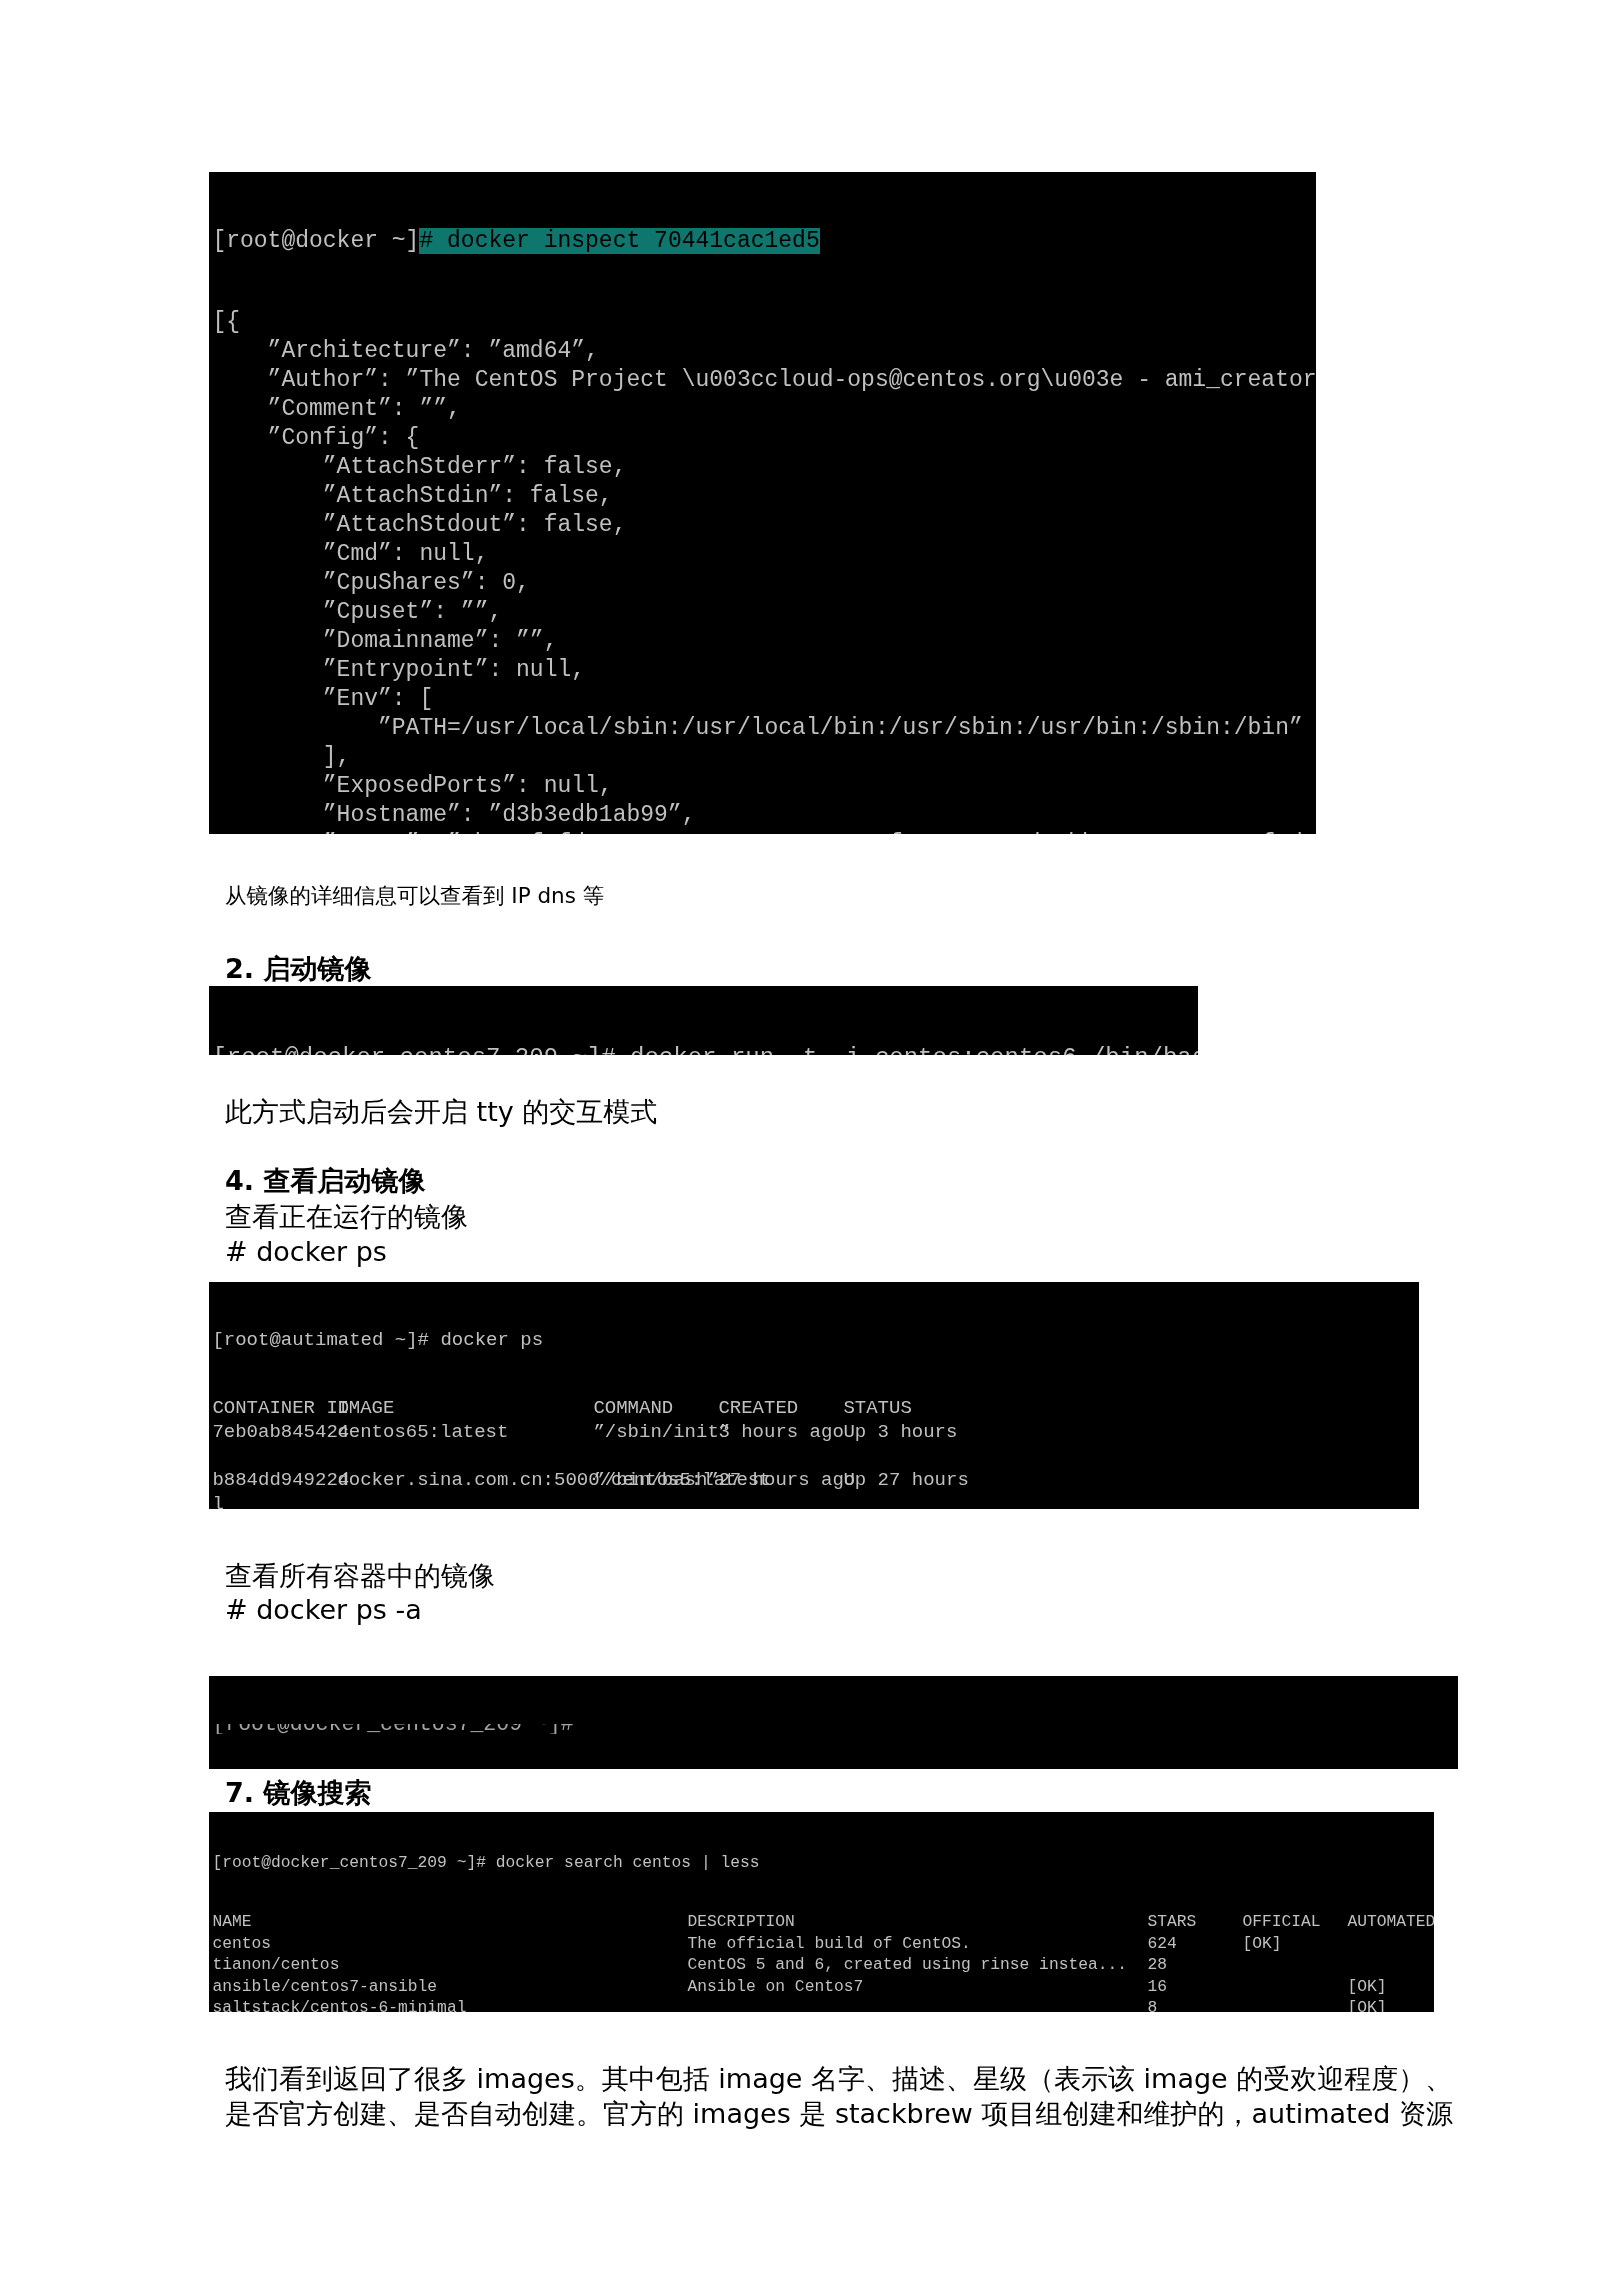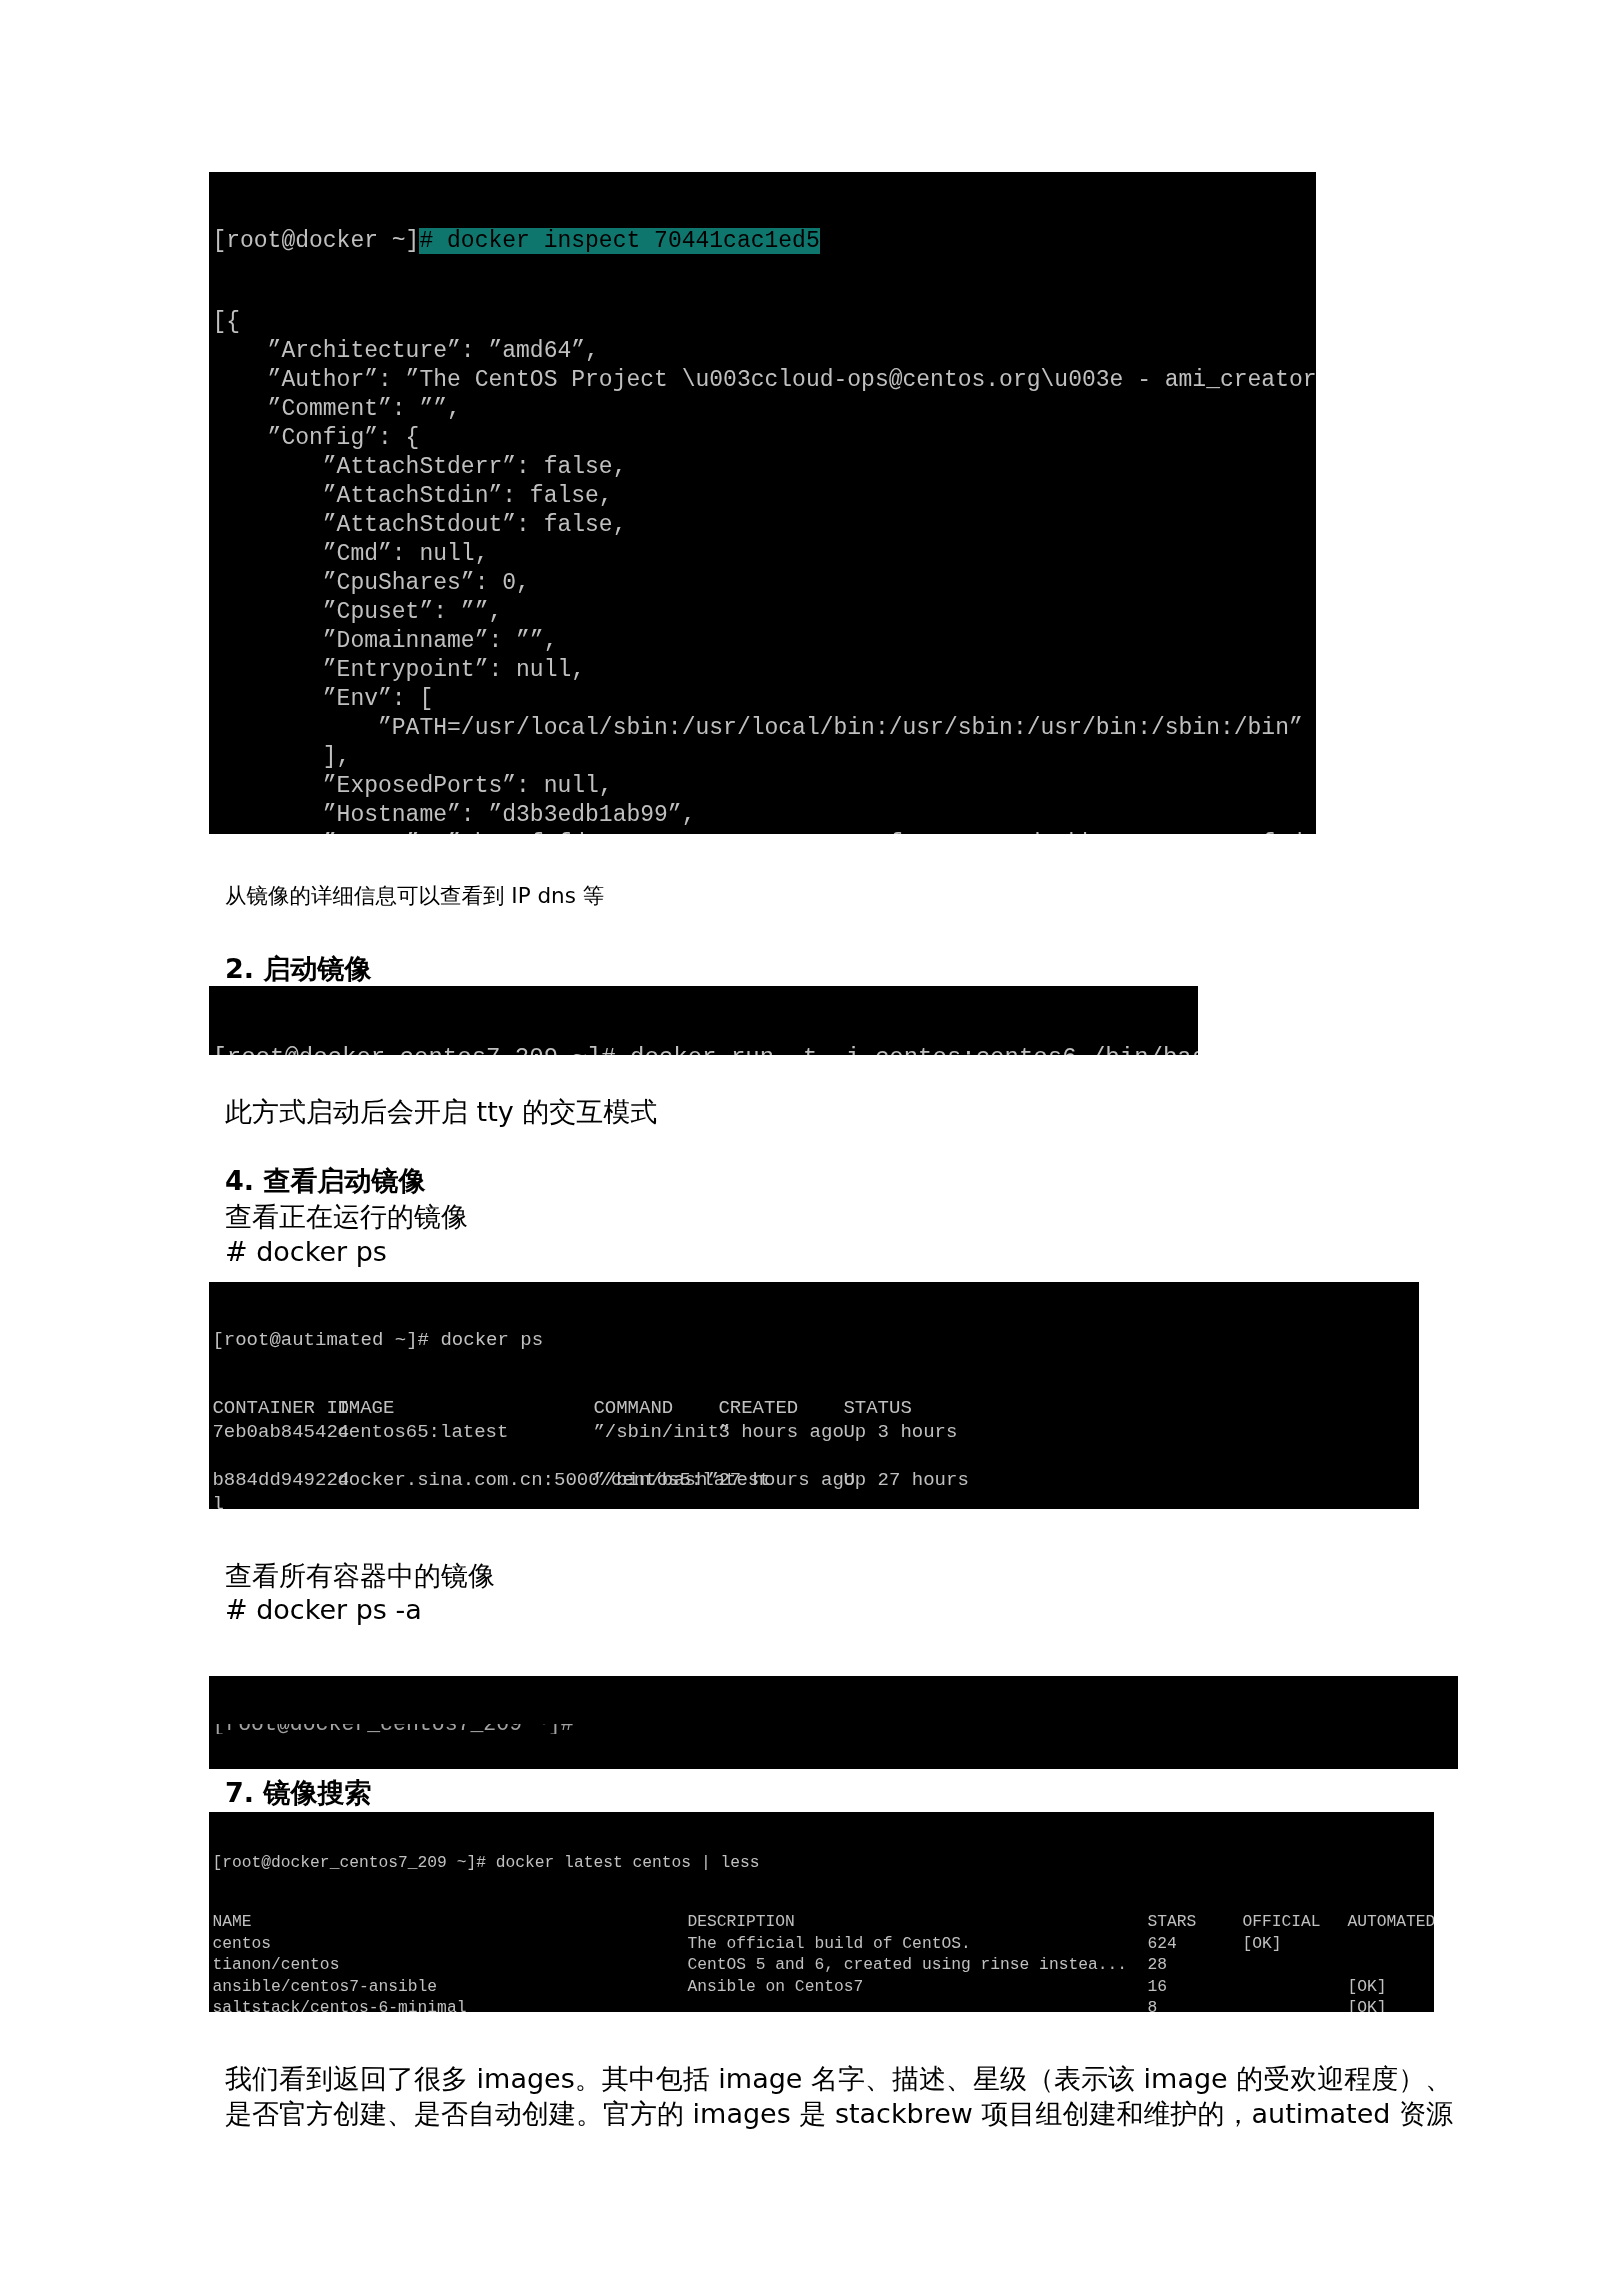--- a/index.html
+++ b/index.html
@@ -47,19 +47,19 @@
 
 <div class="term" style="left:209px; top:1635px; width:1249px; height:93px; font-size:21.5px; --lh:27px; padding:0 0 0 3.4px;margin-top:41px;">
   <span class="line cut" style="height:10.3px; line-height:1.7px; overflow:hidden;">[root@docker_centos7_209 ~]#</span>
   
   
 </div>
 
 <div class="para heading" style="top:1775px;">7.  镜像搜索</div>
 
 <div class="term" style="left:209px; top:1812px; width:1225px; height:200px; font-size:16.3px; --lh:21.5px; padding:1.7px 0 0 3.4px;">
-  <span class="line">[root@docker_centos7_209 ~]# docker latest centos | less</span>
+  <span class="line">[root@docker_centos7_209 ~]# docker search centos | less</span>
   <div id="search-table"><span class="line"><span class="cell" style="left: 0px;">NAME</span><span class="cell" style="left: 475px;">DESCRIPTION</span><span class="cell" style="left: 935px;">STARS</span><span class="cell" style="left: 1030px;">OFFICIAL</span><span class="cell" style="left: 1135px;">AUTOMATED</span></span><span class="line"><span class="cell" style="left: 0px;">centos</span><span class="cell" style="left: 475px;">The official build of CentOS.</span><span class="cell" style="left: 935px;">624</span><span class="cell" style="left: 1030px;">[OK]</span><span class="cell" style="left: 1135px;"></span></span><span class="line"><span class="cell" style="left: 0px;">tianon/centos</span><span class="cell" style="left: 475px;">CentOS 5 and 6, created using rinse instea...</span><span class="cell" style="left: 935px;">28</span><span class="cell" style="left: 1030px;"></span><span class="cell" style="left: 1135px;"></span></span><span class="line"><span class="cell" style="left: 0px;">ansible/centos7-ansible</span><span class="cell" style="left: 475px;">Ansible on Centos7</span><span class="cell" style="left: 935px;">16</span><span class="cell" style="left: 1030px;"></span><span class="cell" style="left: 1135px;">[OK]</span></span><span class="line"><span class="cell" style="left: 0px;">saltstack/centos-6-minimal</span><span class="cell" style="left: 475px;"></span><span class="cell" style="left: 935px;">8</span><span class="cell" style="left: 1030px;"></span><span class="cell" style="left: 1135px;">[OK]</span></span></div>
 </div>
 
 <div class="para body-text" style="top:2061px;">我们看到返回了很多 images。其中包括 image 名字、描述、星级（表示该 image 的受欢迎程度）、</div>
 <div class="para body-text" style="top:2096px;">是否官方创建、是否自动创建。官方的 images 是 stackbrew 项目组创建和维护的，autimated 资源</div>
 
 
 </body></html>

